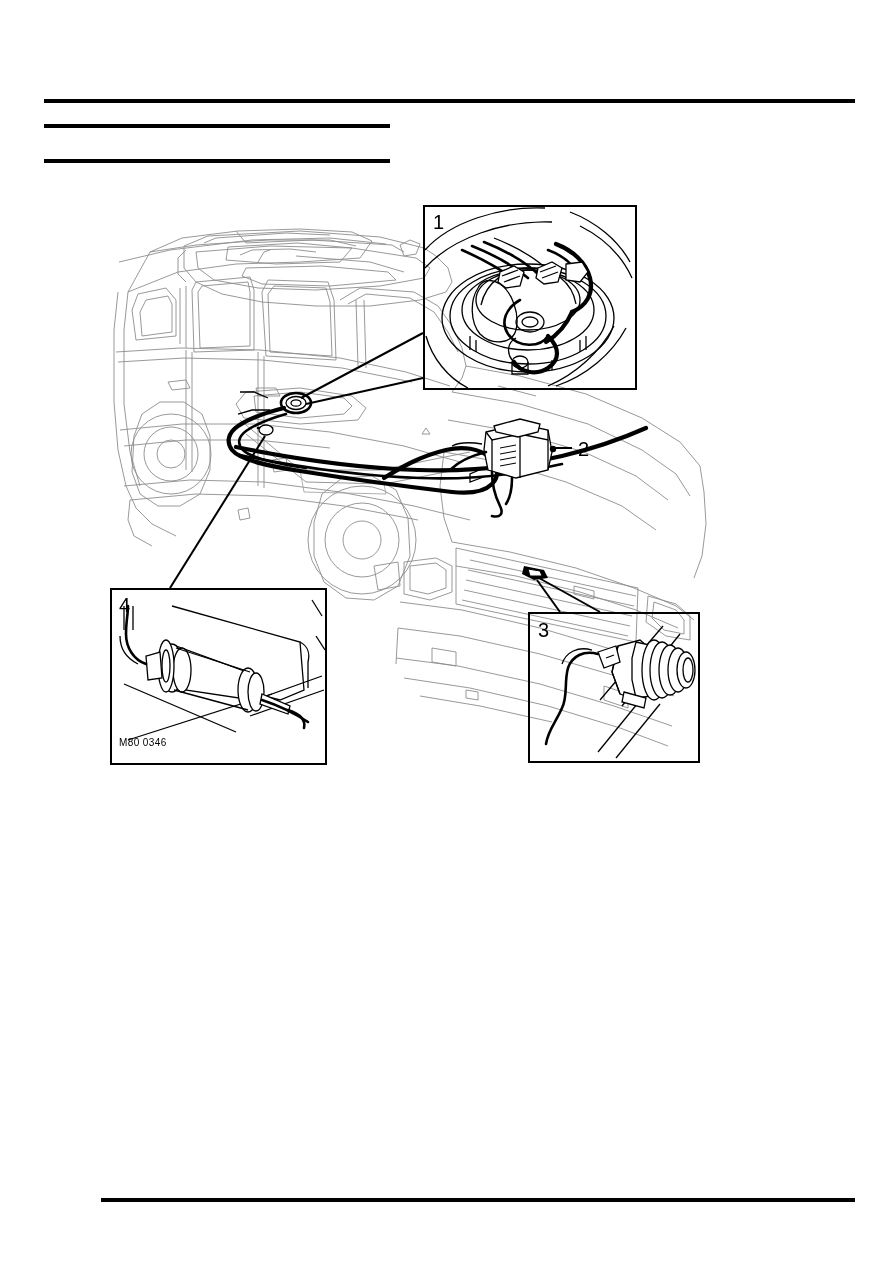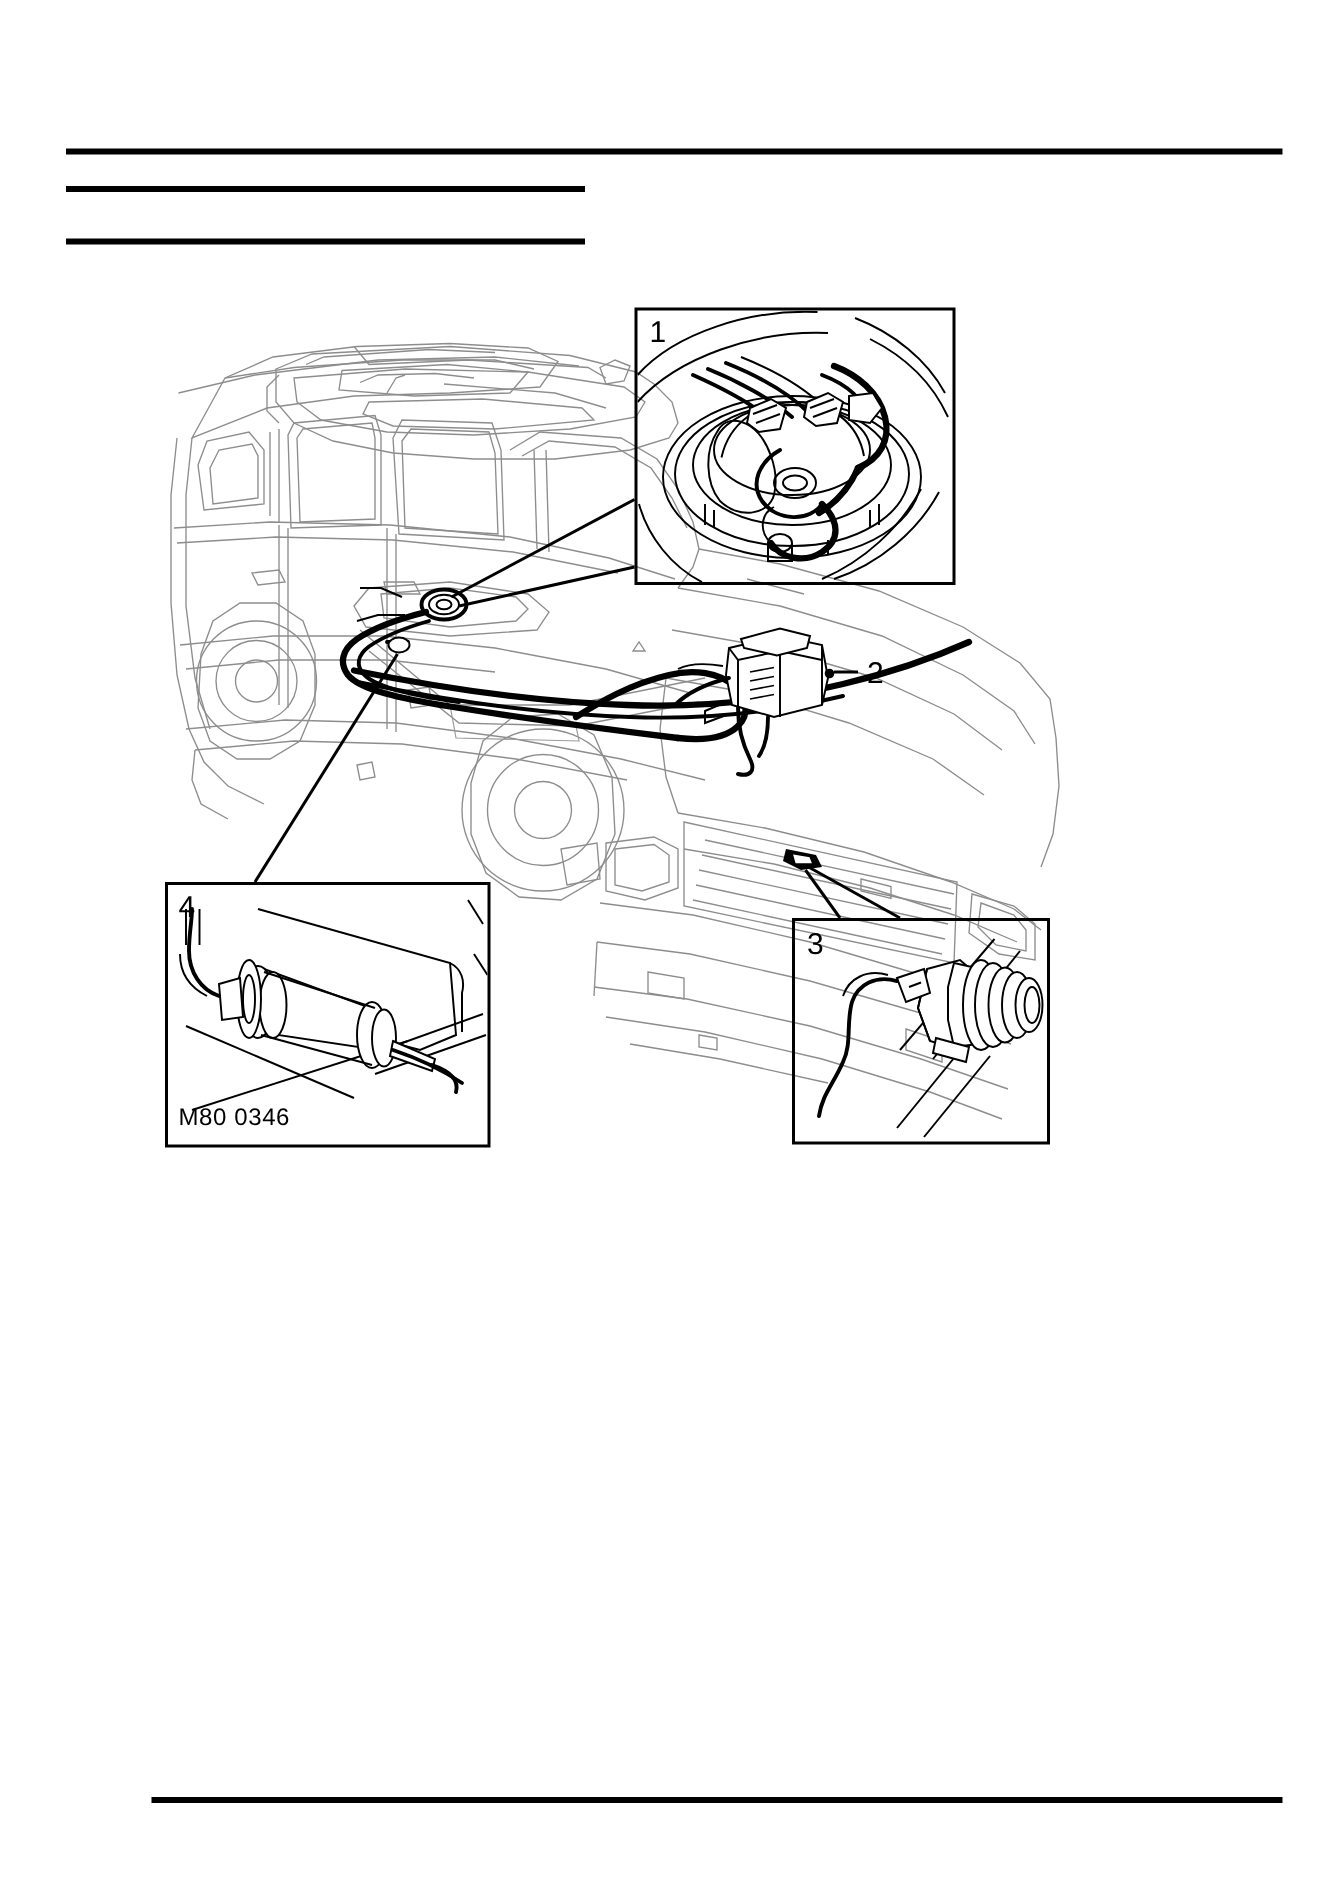--- a/index.html
+++ b/index.html
@@ -72,21 +72,21 @@
     color: #000000;
   }
   .cn-2 { left: 578px; top: 439px; }
 
   
   .figure-id {
     position: absolute;
     left: 119px;
     top: 738px;
     font-family: "Liberation Sans", sans-serif;
-    font-size: 16px;
+    font-size: 10px;
     line-height: 1;
     color: #000000;
     letter-spacing: 0.4px;
   }
 
   
   .ln-light  { fill: none; stroke: #8d8d8d; stroke-width: 0.9; }
   .ln-light2 { fill: none; stroke: #9a9a9a; stroke-width: 0.8; }
   .ln-dark   { fill: none; stroke: #000000; stroke-width: 1.3; }
   .ln-harn   { fill: none; stroke: #000000; stroke-width: 4.2; stroke-linecap: round; stroke-linejoin: round; }

